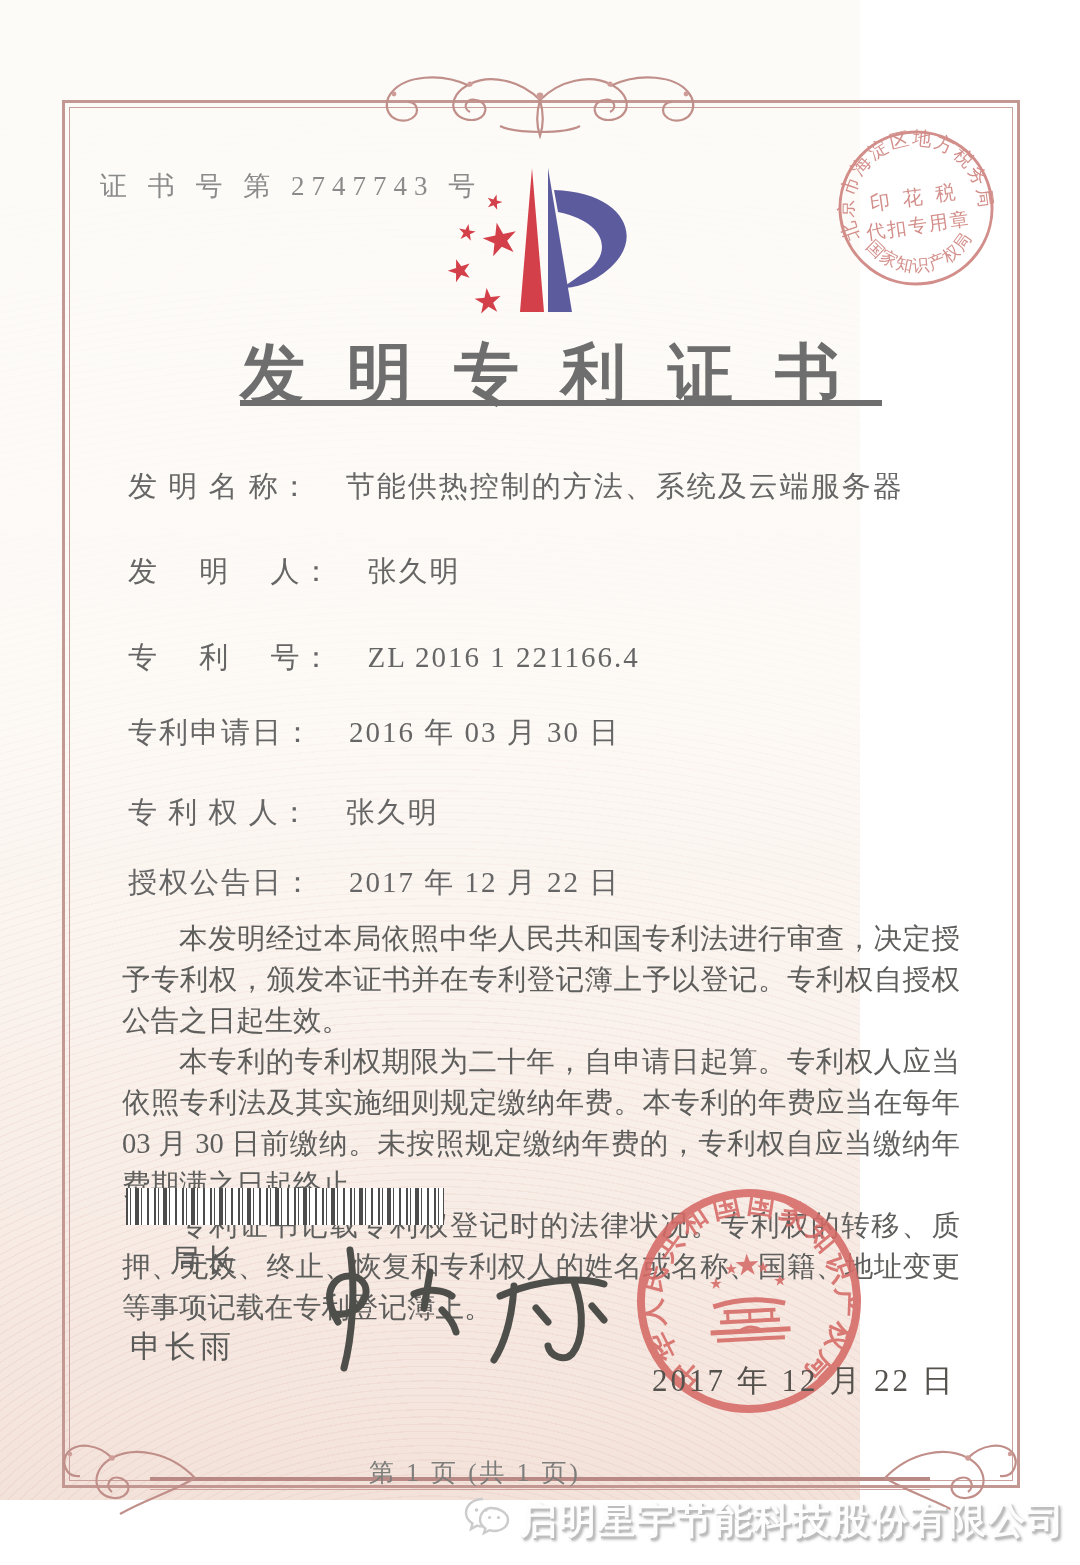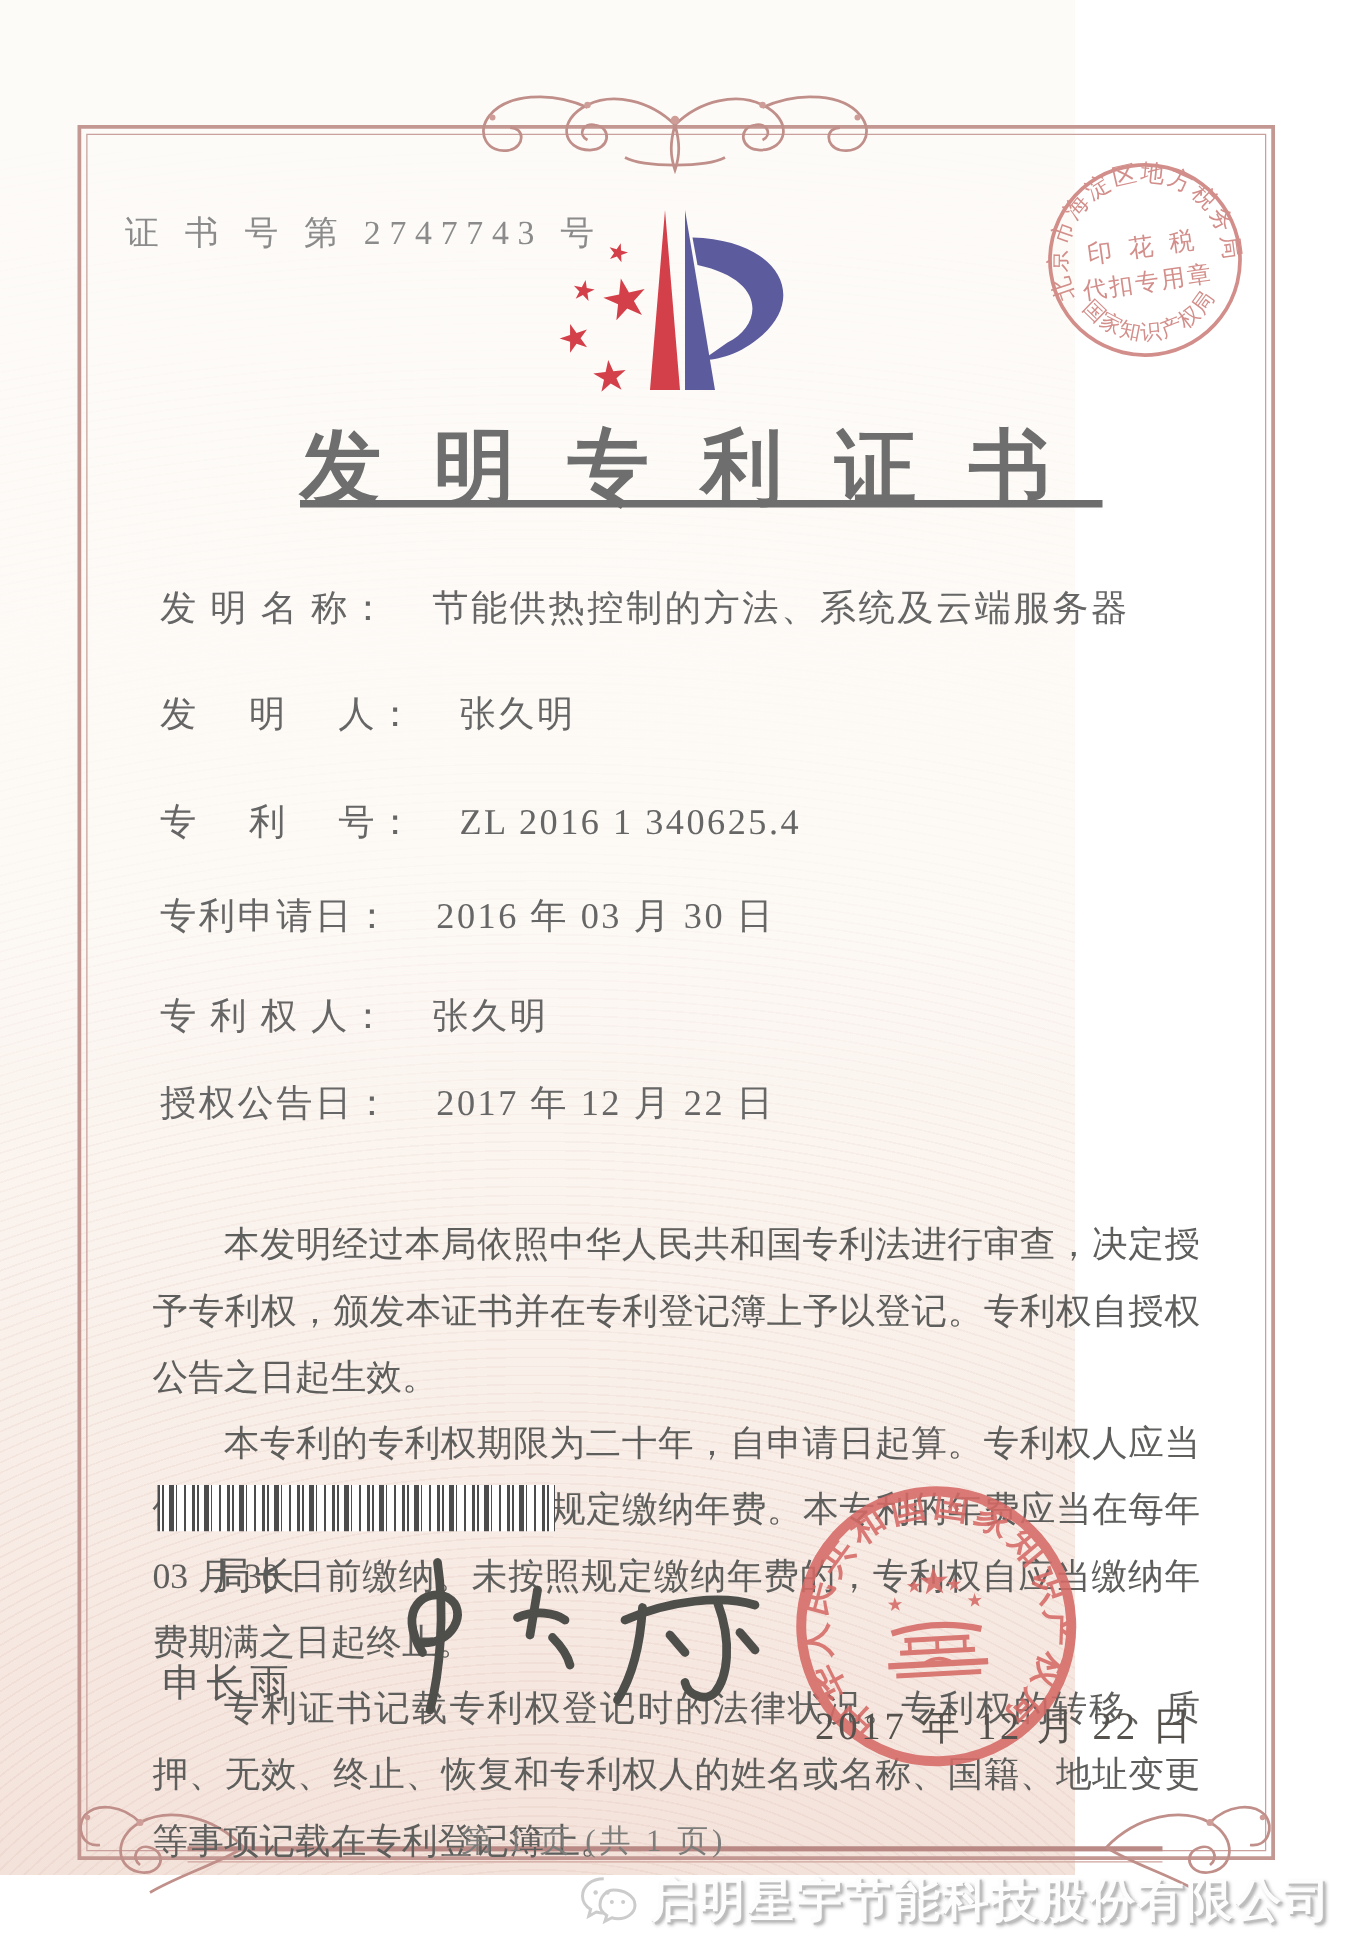--- a/index.html
+++ b/index.html
@@ -49,22 +49,22 @@
   
   .field{
     position:absolute;left:128px;width:830px;
     font-size:29px;color:#666;white-space:pre;
   }
   .f0{top:467px}.f1{top:552px}.f2{top:638px}.f3{top:713px}.f4{top:793px}.f5{top:863px}
   .field .lab{letter-spacing:2px;}
   .field .val{letter-spacing:2px;margin-left:35px;}
   
   .body-text{
-    position:absolute;left:122px;top:970px;width:838px;
-    font-size:28.5px;line-height:53px;color:#5e5e5c;text-align:justify;
+    position:absolute;left:122px;top:918px;width:838px;
+    font-size:28.5px;line-height:41px;color:#5e5e5c;text-align:justify;
   }
   .body-text p{margin:0;text-indent:2em;}
   
   .barcode{
     position:absolute;left:126px;top:1188px;width:318px;height:37px;
     background:repeating-linear-gradient(90deg,
       #4c4c4c 0 2px,#fff 2px 4px,#4c4c4c 4px 5px,#fff 5px 9px,
       #4c4c4c 9px 13px,#fff 13px 15px,#4c4c4c 15px 16px,#fff 16px 21px,
       #4c4c4c 21px 23px,#fff 23px 28px);
   }
@@ -80,21 +80,21 @@
     position:absolute;left:652px;top:1360px;font-size:31px;color:#55514d;
     letter-spacing:3px;z-index:5;white-space:pre;
   }
   
   .page-no{
     position:absolute;left:0;top:1428px;width:950px;text-align:center;
     font-size:25px;color:#7c7c7a;letter-spacing:3px;margin-top:28px;
   }
   
   .watermark{
-    position:absolute;right:14px;top:1496px;display:flex;align-items:center;gap:10px;
+    position:absolute;right:14px;top:1496px;display:flex;align-items:flex-start;gap:10px;
     z-index:6;
   }
   .wm-text{
     font-size:37px;font-weight:bold;color:#fdfdfd;letter-spacing:2px;
     font-family:"Liberation Sans","DejaVu Sans",sans-serif;
     text-shadow:1.5px 1.5px 0 #bdbdbd,2.5px 2.5px 3px #a9a9a9;
   }
   .wm-icon{width:46px;height:42px;}
   .redstroke{stroke:#d66a66;fill:none;}
 </style>
@@ -178,21 +178,21 @@
       <textPath href="#arcB">国家知识产权局</textPath>
     </text>
     <text x="0" y="-4" text-anchor="middle" font-size="20" fill="#cb7b76" letter-spacing="4">印 花 税</text>
     <text x="0" y="24" text-anchor="middle" font-size="19" fill="#cb7b76" letter-spacing="2">代扣专用章</text>
   </svg>
 
   <div class="title">发明专利证书</div>
 
   <div class="field f0"><span class="lab">发 明 名 称：</span><span class="val">节能供热控制的方法、系统及云端服务器</span></div>
   <div class="field f1"><span class="lab">发　 明　 人：</span><span class="val">张久明</span></div>
-  <div class="field f2"><span class="lab">专　 利　 号：</span><span class="val">ZL 2016 1 340625.4</span></div>
+  <div class="field f2"><span class="lab">专　 利　 号：</span><span class="val">ZL 2016 1 221166.4</span></div>
   <div class="field f3"><span class="lab">专利申请日：</span><span class="val">2016 年 03 月 30 日</span></div>
   <div class="field f4"><span class="lab">专 利 权 人：</span><span class="val">张久明</span></div>
   <div class="field f5"><span class="lab">授权公告日：</span><span class="val">2017 年 12 月 22 日</span></div>
 
   <div class="body-text">
     <p>本发明经过本局依照中华人民共和国专利法进行审查，决定授予专利权，颁发本证书并在专利登记簿上予以登记。专利权自授权公告之日起生效。</p>
     <p>本专利的专利权期限为二十年，自申请日起算。专利权人应当依照专利法及其实施细则规定缴纳年费。本专利的年费应当在每年 03 月 30 日前缴纳。未按照规定缴纳年费的，专利权自应当缴纳年费期满之日起终止。</p>
     <p>专利证书记载专利权登记时的法律状况。专利权的转移、质押、无效、终止、恢复和专利权人的姓名或名称、国籍、地址变更等事项记载在专利登记簿上。</p>
   </div>
 

